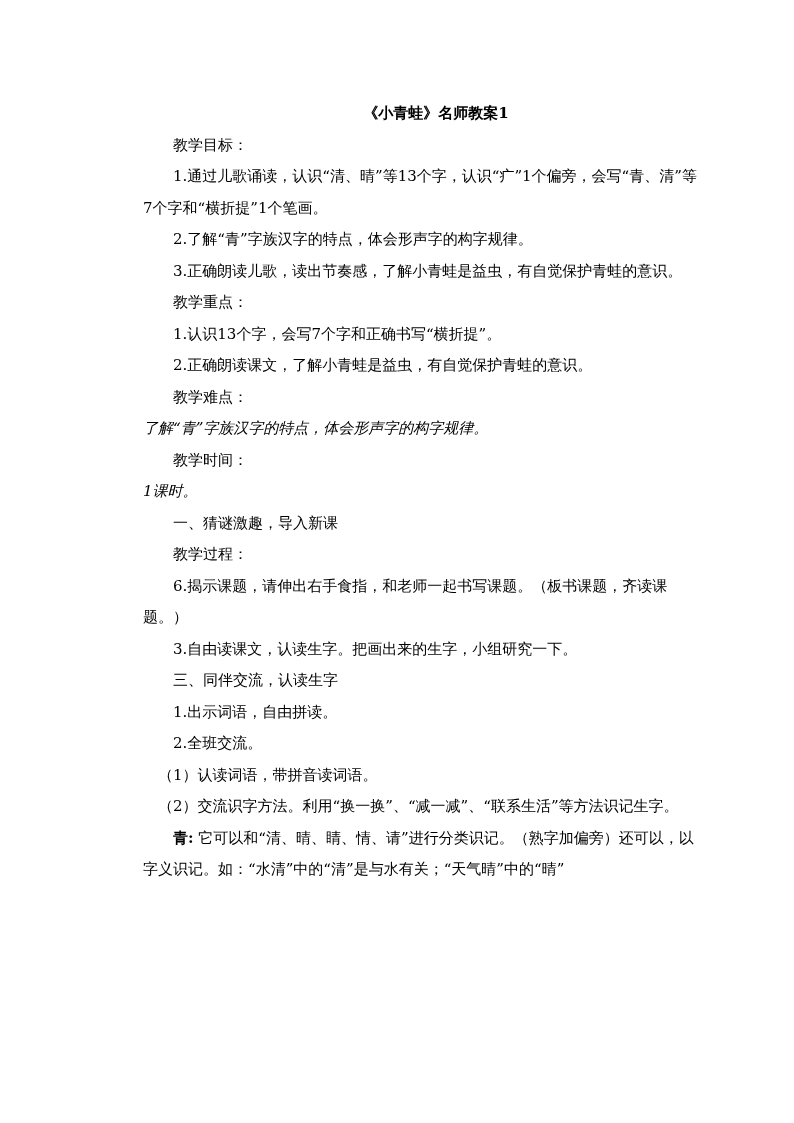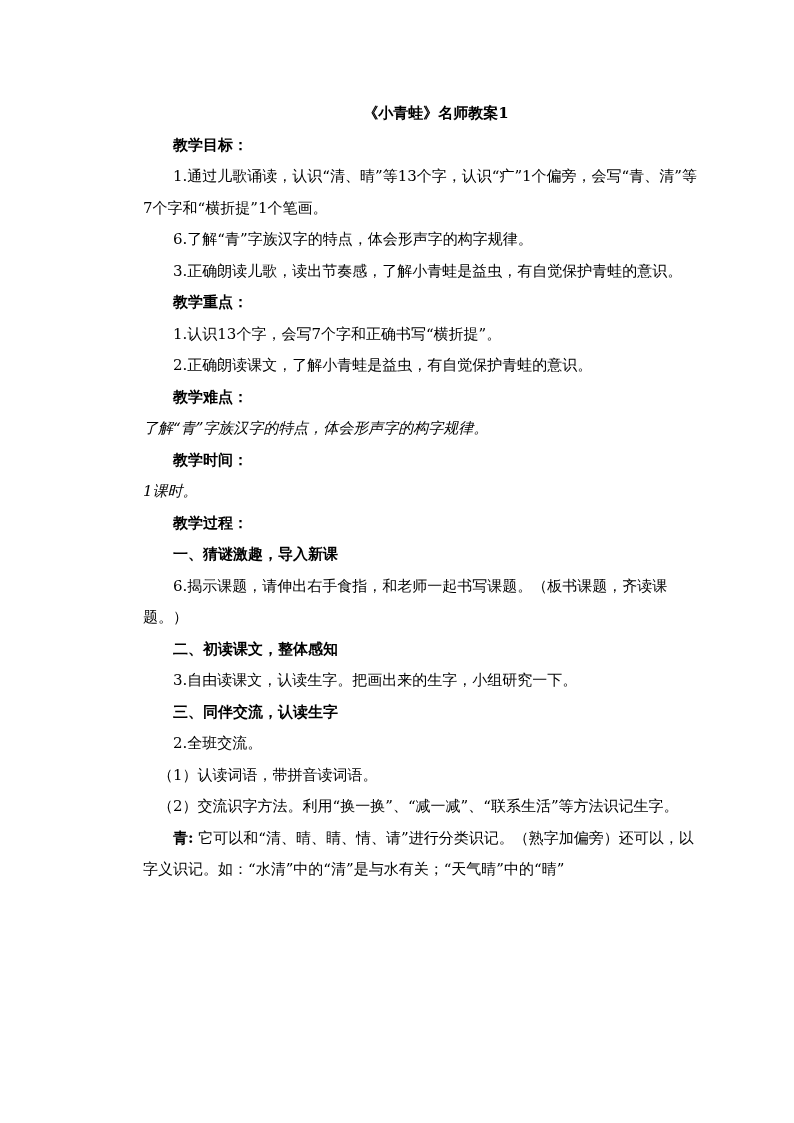--- a/index.html
+++ b/index.html
@@ -2,55 +2,55 @@
 <html><head>
   <meta charset="utf-8">
   <style>
     html, body { margin: 0; padding: 0; background: #ffffff; }
     body { width: 794px; height: 1123px; position: relative; overflow: hidden;
            font-family: "DejaVu Serif", "Liberation Serif", serif; color: #000; }
     .page { position: absolute; left: 0; top: 0; width: 794px; height: 1123px; background: #fff; margin-left: 24px; }
     .content { position: absolute; left: 119px; top: 98px; width: 556px; font-size: 15px; line-height: 31.5px; }
     .title { text-align: center; font-weight: bold; font-size: 15px; margin-left: 30px; }
     p { margin: 0; }
-    .h { font-weight: bold; text-indent: 30px; }
+    .h { font-weight: normal; text-indent: 30px; }
     .ind { text-indent: 30px; }
     .noind { text-indent: 0; font-style: italic; }
     .sub { text-indent: 15px; }
     b.lead { font-weight: bold; }
   </style>
 </head>
 <body>
 
 <div class="page">
   <div class="content">
     <p class="title">《小青蛙》名师教案1</p>
 
     <p class="h">教学目标：</p>
     <p class="ind">1.通过儿歌诵读，认识“清、晴”等13个字，认识“疒”1个偏旁，会写“青、清”等7个字和“横折提”1个笔画。</p>
-    <p class="ind">6.了解“青”字族汉字的特点，体会形声字的构字规律。</p>
+    <p class="ind">2.了解“青”字族汉字的特点，体会形声字的构字规律。</p>
     <p class="ind">3.正确朗读儿歌，读出节奏感，了解小青蛙是益虫，有自觉保护青蛙的意识。</p>
 
     <p class="h">教学重点：</p>
     <p class="ind">1.认识13个字，会写7个字和正确书写“横折提”。</p>
     <p class="ind">2.正确朗读课文，了解小青蛙是益虫，有自觉保护青蛙的意识。</p>
 
     <p class="h">教学难点：</p>
     <p class="noind">了解“青”字族汉字的特点，体会形声字的构字规律。</p>
 
     <p class="h">教学时间：</p>
     <p class="noind">1课时。</p>
 
+    <p class="h">一、猜谜激趣，导入新课</p>
     <p class="h">教学过程：</p>
-    <p class="h">一、猜谜激趣，导入新课</p>
     <p class="ind">6.揭示课题，请伸出右手食指，和老师一起书写课题。（板书课题，齐读课题。）</p>
 
-    <p class="h">二、初读课文，整体感知</p>
     <p class="ind">3.自由读课文，认读生字。把画出来的生字，小组研究一下。</p>
 
     <p class="h">三、同伴交流，认读生字</p>
+    <p class="ind">1.出示词语，自由拼读。</p>
     <p class="ind">2.全班交流。</p>
     <p class="sub">（1）认读词语，带拼音读词语。</p>
     <p class="sub">（2）交流识字方法。利用“换一换”、“减一减”、“联系生活”等方法识记生字。</p>
 
     <p class="ind"><b class="lead">青:</b><span> 它可以和“清、晴、睛、情、请”进行分类识记。（熟字加偏旁）还可以，以字义识记。如：“水清”中的“清”是与水有关；“天气晴”中的“晴”</span></p>
   </div>
 </div>
 
 </body></html>

